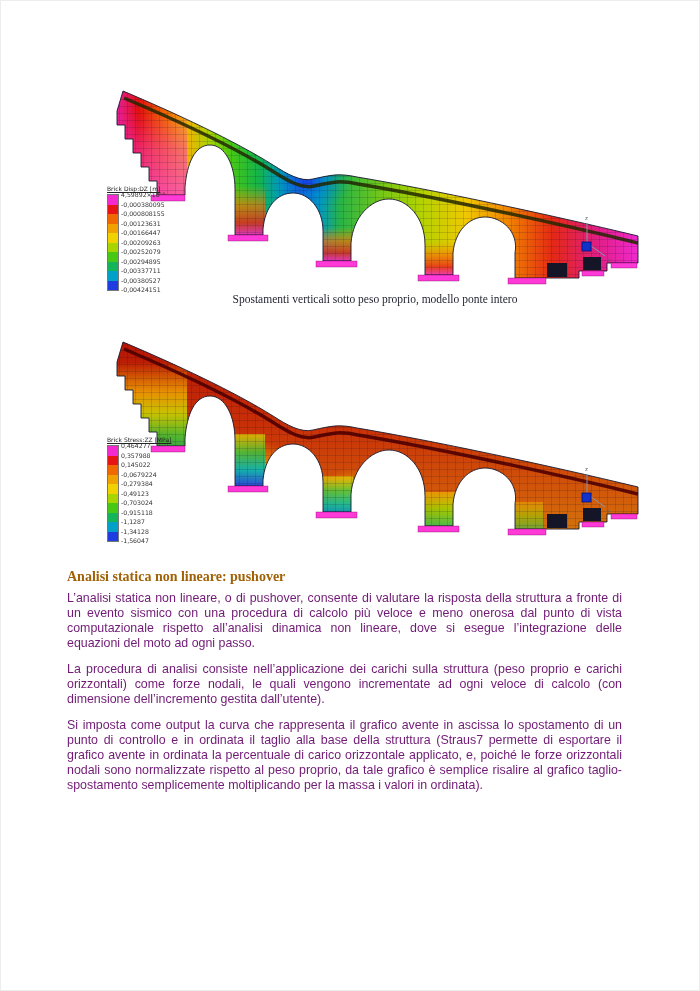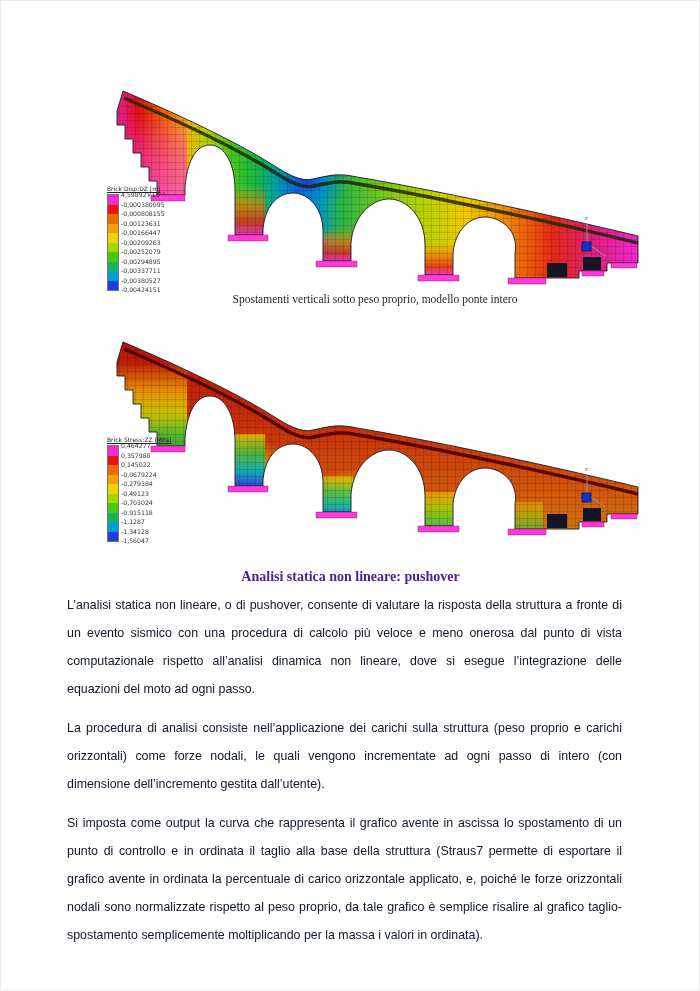--- a/index.html
+++ b/index.html
@@ -42,22 +42,22 @@
     font-size:11.5px;line-height:16px;color:#1f1f2e;padding-left:25px;
   }
   .fig-gap{height:45px;}
   .article{margin:26px 66px 0 67px;}
   .article h2{
     font-family:"Liberation Serif",serif;
     font-size:14px;line-height:18px;font-weight:bold;
     margin:0 0 5px 0;color:#4f81bd;
   }
   .para{
-    font-size:12.4px;line-height:28px;
-    text-align:justify;margin:0 12px 11px 0;color:#0f172a;
+    font-size:12.4px;line-height:15px;
+    text-align:justify;margin:0 12px 11px 0;color:#701a75;
   }
 </style>
 </head>
 <body>
 
 <div class="spacer-top"></div>
 
 <div class="figure">
   <div class="legend">
     <div class="legend-title">Brick Disp:DZ [m]</div>
@@ -279,19 +279,19 @@
       <line x1="0" y1="0" x2="0" y2="-20" stroke="#8896aa" stroke-width="1"></line>
       <line x1="0" y1="0" x2="18" y2="13" stroke="#8896aa" stroke-width="1"></line>
       <rect x="-5" y="-1" width="9" height="9" fill="#1133cc" stroke="#001177" stroke-width="0.8"></rect>
       <text x="-2" y="-23" font-size="6" fill="#566">z</text>
       <text x="20" y="18" font-size="5" fill="#566">y</text>
     </g>
   </svg>
 </div>
 
 <div class="article">
-  <h2 style="color: #4c1d95; text-align: center;">Analisi statica non lineare: pushover</h2>
+  <h2 style="color: #a16207;">Analisi statica non lineare: pushover</h2>
   <div>
       <p class="para">L’analisi statica non lineare, o di pushover, consente di valutare la risposta della struttura a fronte di un evento sismico con una procedura di calcolo più veloce e meno onerosa dal punto di vista computazionale rispetto all’analisi dinamica non lineare, dove si esegue l’integrazione delle equazioni del moto ad ogni passo.</p>
-      <p class="para">La procedura di analisi consiste nell’applicazione dei carichi sulla struttura (peso proprio e carichi orizzontali) come forze nodali, le quali vengono incrementate ad ogni passo di intero (con dimensione dell’incremento gestita dall’utente).</p>
+      <p class="para">La procedura di analisi consiste nell’applicazione dei carichi sulla struttura (peso proprio e carichi orizzontali) come forze nodali, le quali vengono incrementate ad ogni veloce di calcolo (con dimensione dell’incremento gestita dall’utente).</p>
       <p class="para">Si imposta come output la curva che rappresenta il grafico avente in ascissa lo spostamento di un punto di controllo e in ordinata il taglio alla base della struttura (Straus7 permette di esportare il grafico avente in ordinata la percentuale di carico orizzontale applicato, e, poiché le forze orizzontali nodali sono normalizzate rispetto al peso proprio, da tale grafico è semplice risalire al grafico taglio-spostamento semplicemente moltiplicando per la massa i valori in ordinata).</p>
     </div>
 </div>
 
 </body></html>

